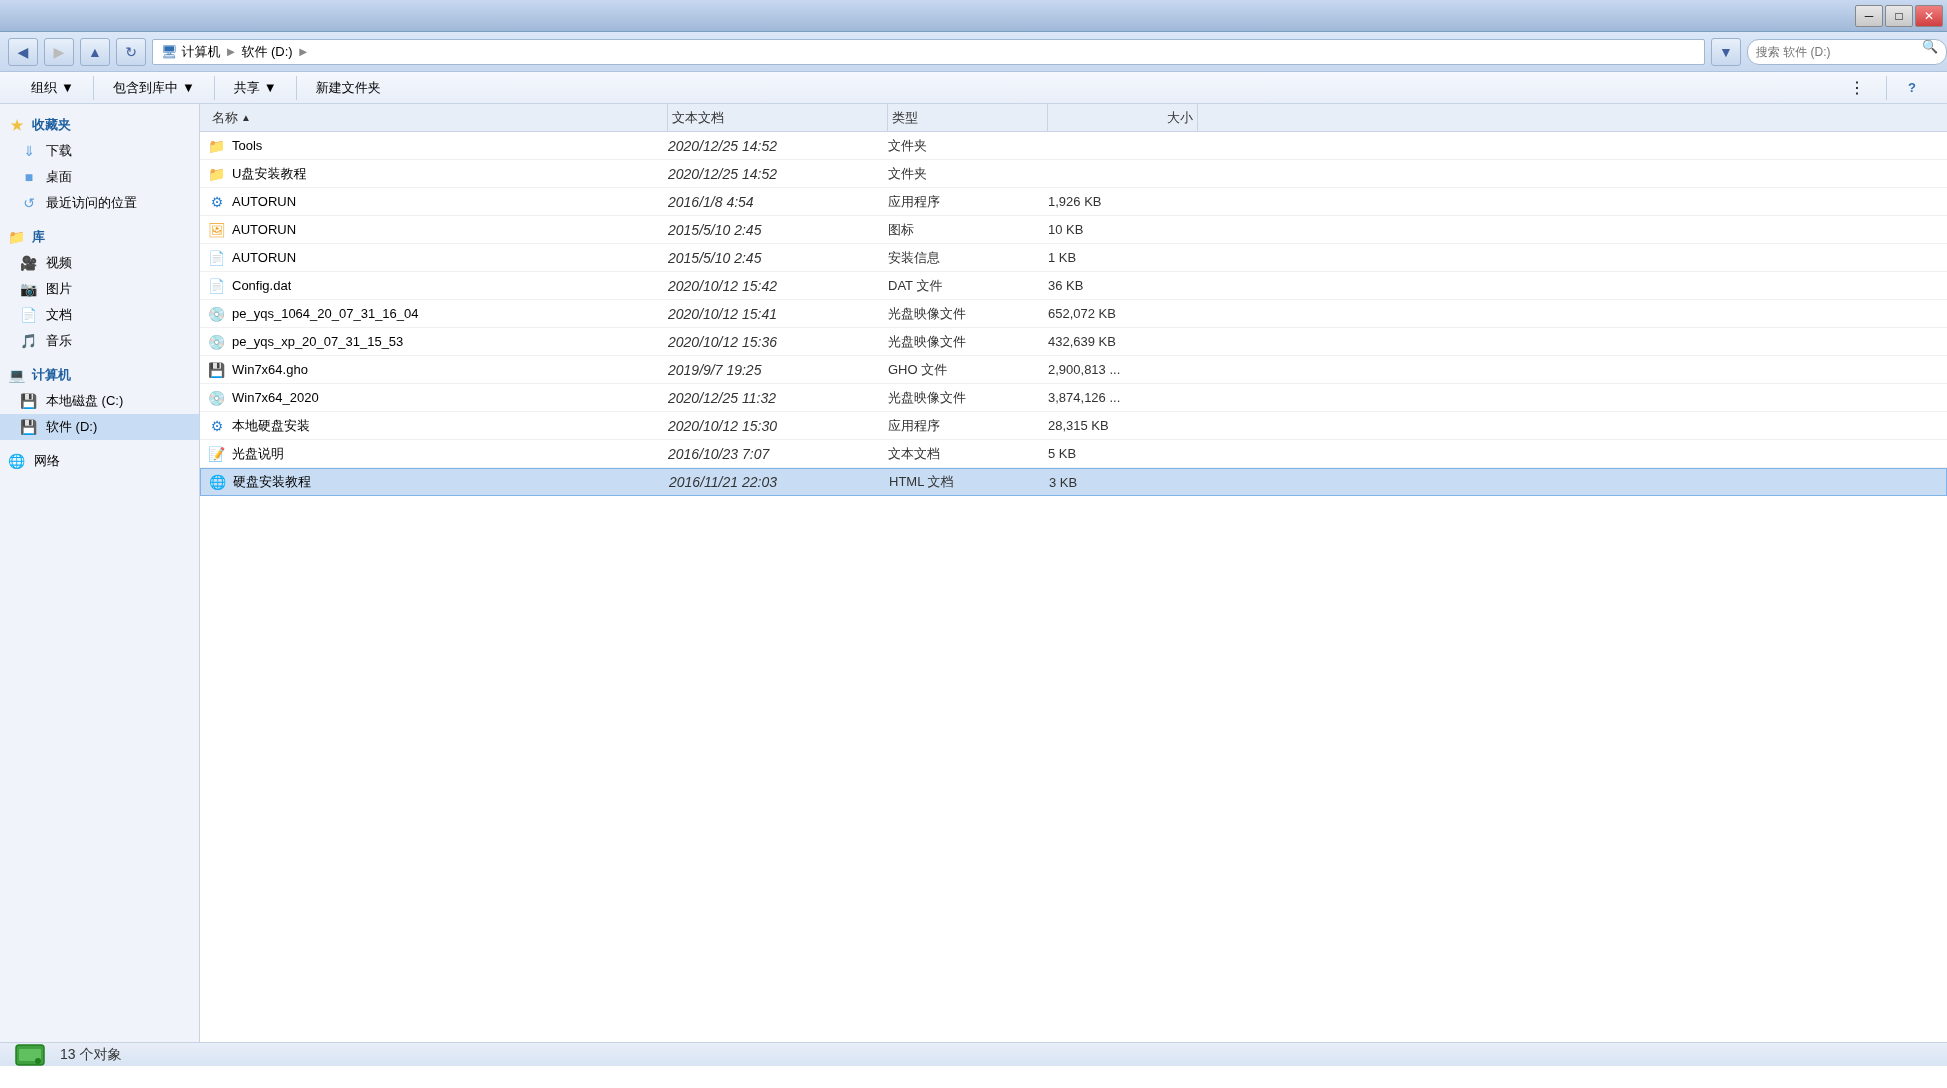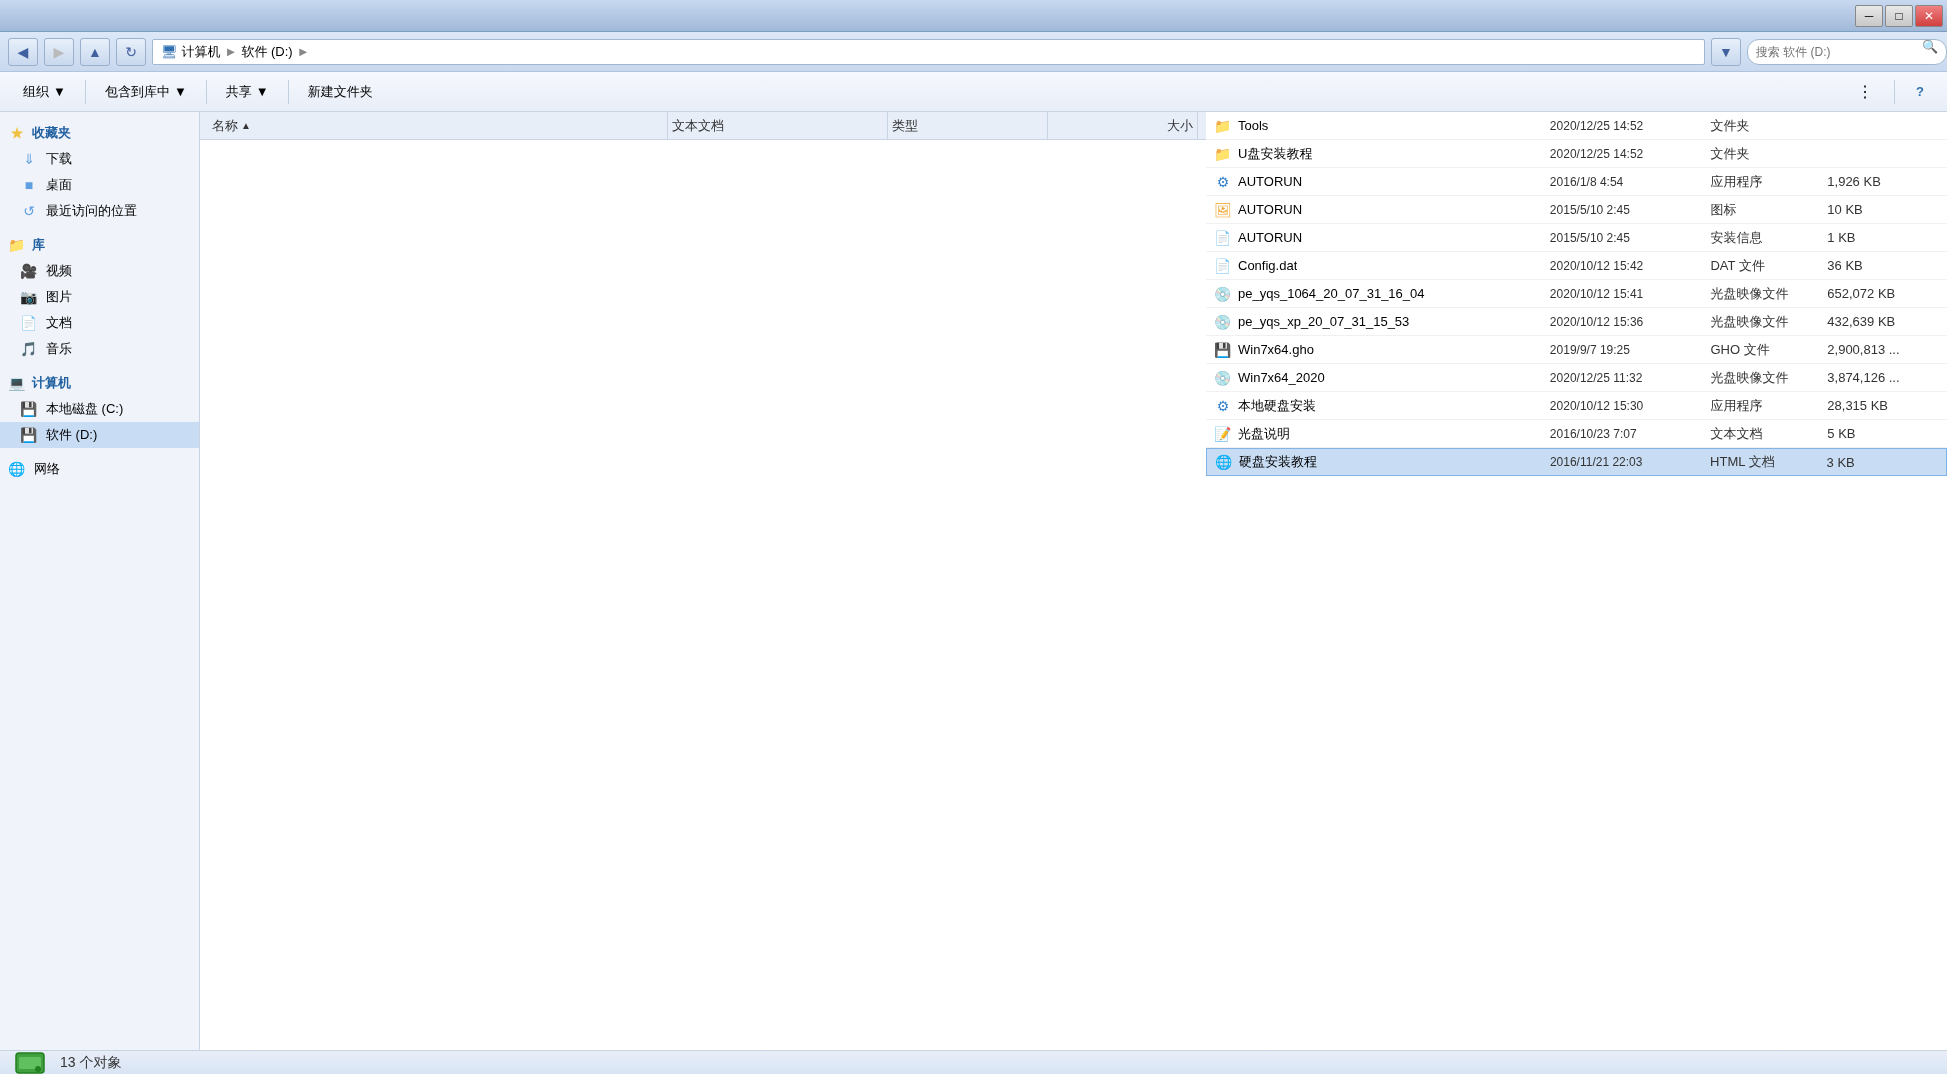--- a/index.html
+++ b/index.html
@@ -89,25 +89,25 @@
       color: #888;
     }
     .search-icon-wrap {
       margin-left: -24px;
       color: #888;
       font-size: 13px;
     }
 
     
     .toolbar {
-      height: 40px;
+      height: 32px;
       background: linear-gradient(to bottom, #f5f8fd 0%, #e8eef8 100%);
       display: flex;
       align-items: center;
-      padding: 0 10px;
+      padding: 0 18px;
       gap: 2px;
       border-bottom: 1px solid #c8d4e4;
     }
     .toolbar-btn {
       height: 30px;
       padding: 0 12px;
       border: 1px solid transparent;
       background: transparent;
       cursor: pointer;
       border-radius: 3px;
@@ -190,20 +190,21 @@
     .icon-music { color: #60a0e0; }
     .icon-computer { color: #60a0e0; }
     .icon-drive-c { color: #e08040; }
     .icon-drive-d { color: #40a040; }
     .icon-network { color: #60a0e0; }
 
     
     .file-area {
       flex: 1;
       display: flex;
+      flex-direction: column;
       overflow: hidden;
     }
     .file-list-header {
       display: flex;
       align-items: center;
       background: #e8eef8;
       border-bottom: 1px solid #c8d4e4;
       height: 28px;
       padding: 0 8px;
     }
@@ -243,21 +244,21 @@
     }
     .file-col-name {
       width: 460px;
       display: flex;
       align-items: center;
       gap: 6px;
       overflow: hidden;
       white-space: nowrap;
       text-overflow: ellipsis;
     }
-    .file-col-date { width: 220px; font-size: 12px; color: #333; }
+    .file-col-date { width: 220px; font-size: 14px; color: #333; font-style: italic; }
     .file-col-type { width: 160px; font-size: 13px; color: #333; }
     .file-col-size { width: 150px; font-size: 13px; color: #333; text-align: left; padding-right: 8px; }
     .file-name-text { font-size: 13px; overflow: hidden; text-overflow: ellipsis; }
 
     
     .fi {
       width: 18px;
       height: 18px;
       flex-shrink: 0;
       display: flex;

